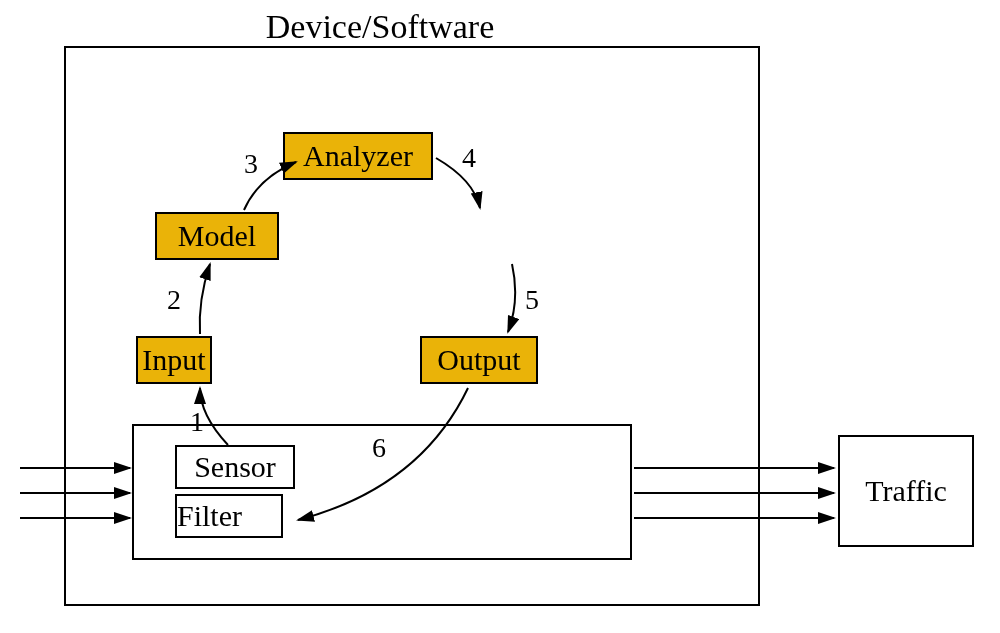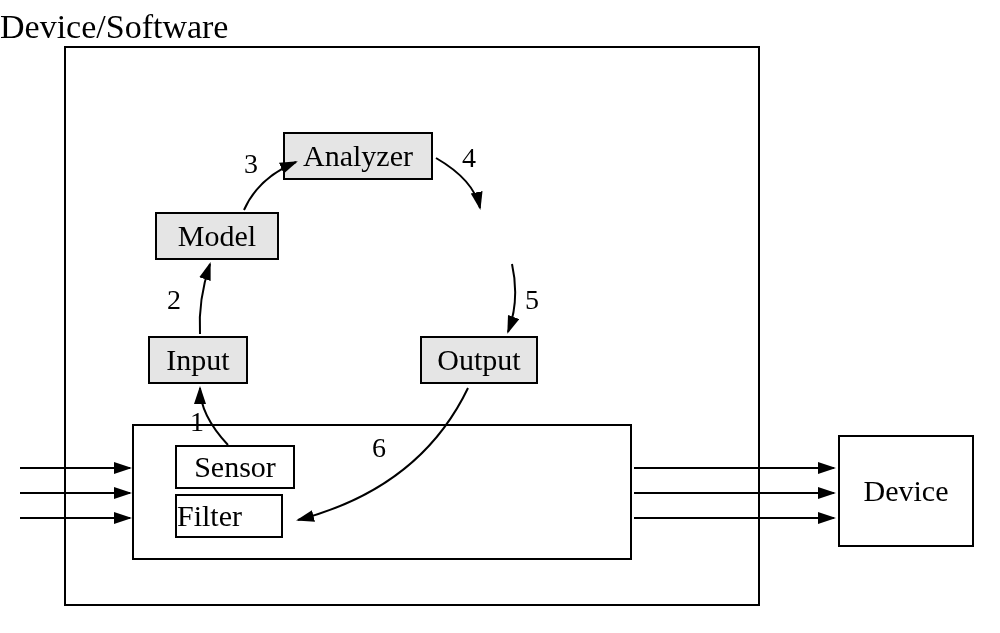--- a/index.html
+++ b/index.html
@@ -13,45 +13,45 @@
     .diagram-container {
       position: absolute;
       width: 1000px;
       height: 633px;
     }
     .title {
       position: absolute;
       top: 8px;
       left: 0;
       width: 760px;
-      text-align: left;
+      text-align: center;
       font-size: 34px;
     }
     .outer-box {
       position: absolute;
       top: 46px;
       left: 64px;
       width: 696px;
       height: 560px;
       border: 2px solid #000;
     }
     .node-box {
       position: absolute;
       border: 2px solid #000;
-      background: #e5e5e5;
+      background: #eab308;
       display: flex;
       align-items: center;
       justify-content: center;
       font-size: 30px;
       padding: 2px 8px;
     }
     .analyzer { top: 132px; left: 283px; width: 150px; height: 48px; }
     .model    { top: 212px; left: 155px; width: 124px; height: 48px; }
     .action   { top: 212px; left: 411px; width: 124px; height: 48px; }
-    .input    { top: 336px; left: 148px; width: 100px; height: 48px; }
+    .input    { top: 336px; left: 136px; width: 76px; height: 48px; }
     .output   { top: 336px; left: 420px; width: 118px; height: 48px; }
     .traffic-box {
       position: absolute;
       top: 424px;
       left: 132px;
       width: 500px;
       height: 136px;
       border: 2px solid #000;
     }
     .sensor-box {
@@ -140,21 +140,21 @@
 
   <div class="traffic-box"></div>
   <div class="sensor-box">
       <span>Sensor</span>
     </div>
   <div class="filter-box">
       <span>Filter</span>
     </div>
 
   <div class="server-box">
-      <span>Device</span>
+      <span>Traffic</span>
     </div>
 
   <div class="arrow-num n1">1</div>
   <div class="arrow-num n2">2</div>
   <div class="arrow-num n3">3</div>
   <div class="arrow-num n4">4</div>
   <div class="arrow-num n5">5</div>
   <div class="arrow-num n6">6</div>
 
   <svg class="svg-overlay" viewBox="0 0 1000 633">

